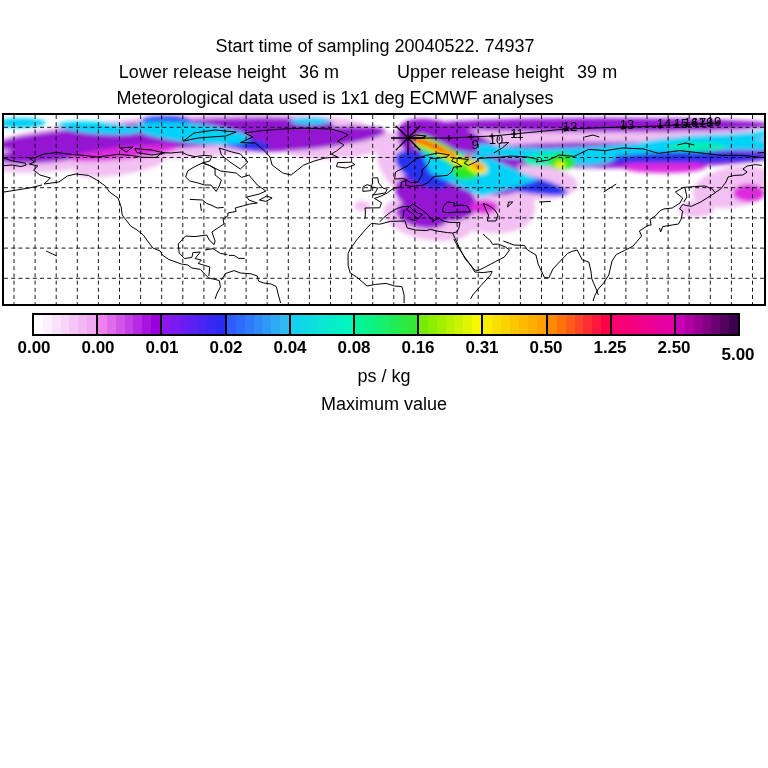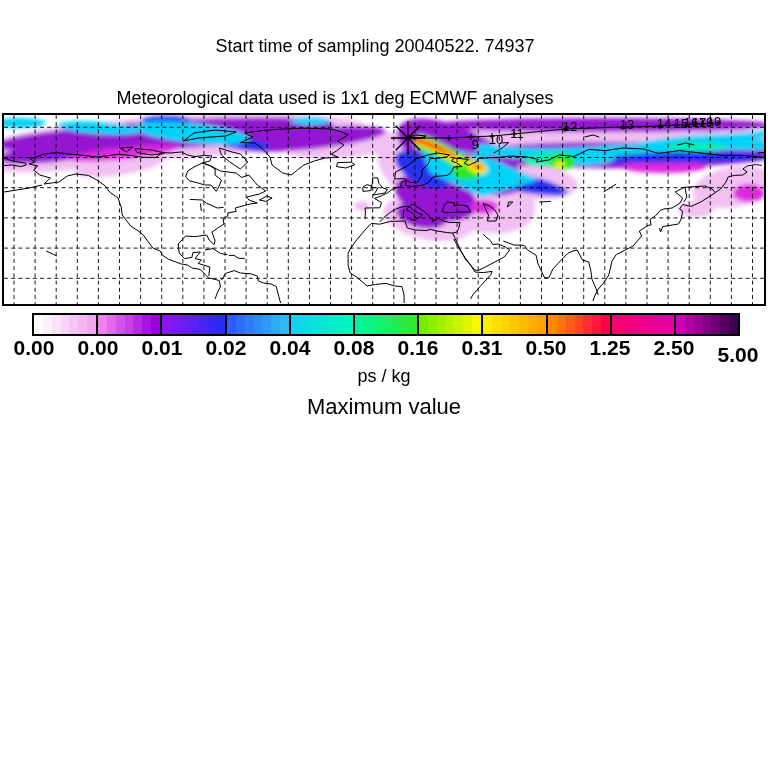--- a/index.html
+++ b/index.html
@@ -13,34 +13,44 @@
   .l4{top:88px;width:670px;text-align:center;}
   .map-frame{position:absolute;left:2px;top:113px;width:760px;height:189px;
              border:2px solid #000;background:#fff;}
   .map-frame svg{display:block;width:760px;height:189px;}
   .colorbar{position:absolute;left:32px;top:313px;width:704px;height:19px;
             border:2px solid #000;display:flex;}
   .colorbar .seg{flex:1 1 0;height:100%;}
   .colorbar .seg + .seg{border-left:2px solid #000;}
   .ticks{position:absolute;left:0;top:339px;width:768px;height:18px;}
   .ticks span{position:absolute;transform:translateX(-50%);font-weight:bold;
-              font-size:21px;line-height:18px;white-space:pre;}
+              font-size:17px;line-height:18px;white-space:pre;}
   .units{position:absolute;left:0;top:366px;width:768px;text-align:center;font-size:18px;}
   .maxline{position:absolute;left:0;top:394px;width:768px;display:flex;
-           justify-content:center;column-gap:12px;font-size:22px;white-space:nowrap;}
+           justify-content:center;column-gap:12px;font-size:18px;white-space:nowrap;}
 </style>
 </head>
 <body>
 
 <div class="page">
 
   <div class="hline l2">
     <span>Start time of sampling 20040522. 74937</span>
   </div>
 
+  <div class="hline l3">
+    <span class="pair">
+      <span>Lower release height</span>
+      <span>36 m</span>
+    </span>
+    <span class="pair">
+      <span>Upper release height</span>
+      <span>39 m</span>
+    </span>
+  </div>
 
   <div class="hline l4">Meteorological data used is 1x1 deg ECMWF analyses</div>
 
   <div class="map-frame">
     <svg id="map-svg" viewBox="0 0 760 189">
         <defs>
           <filter id="blur" x="-30%" y="-30%" width="160%" height="160%">
             <feGaussianBlur stdDeviation="2.2"></feGaussianBlur>
           </filter>
           <clipPath id="mapclip">

